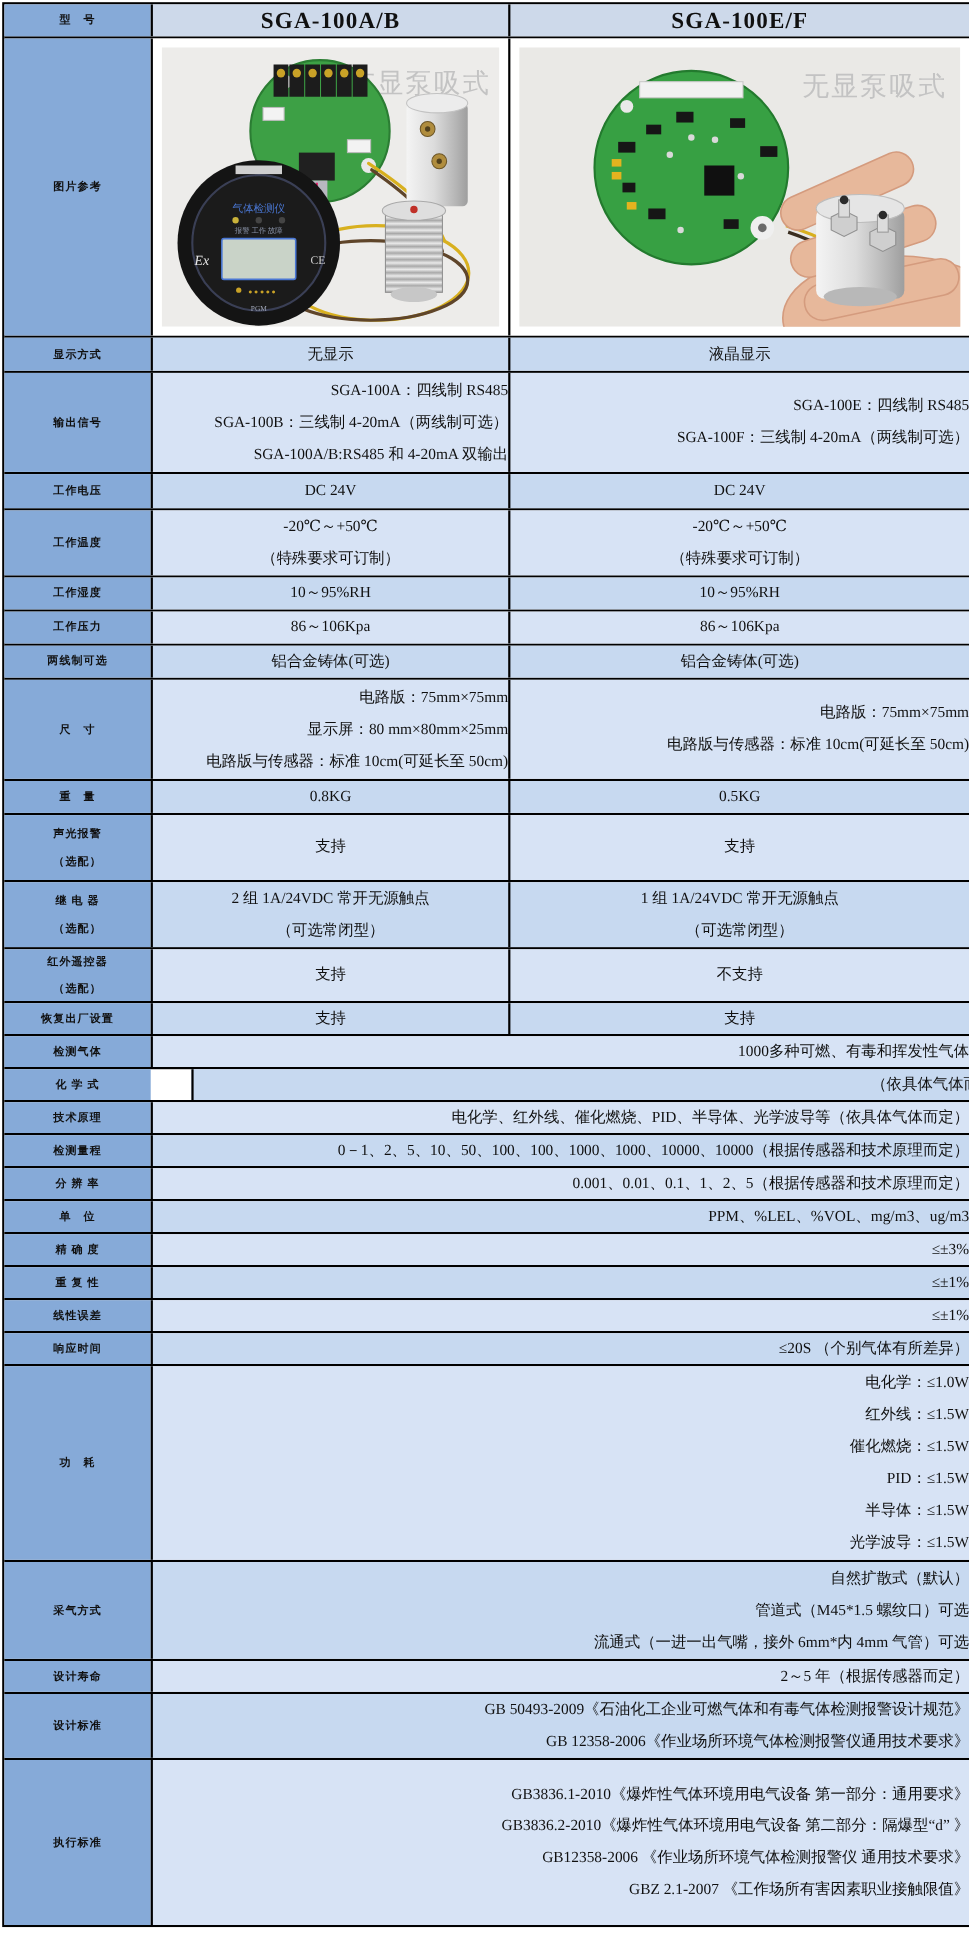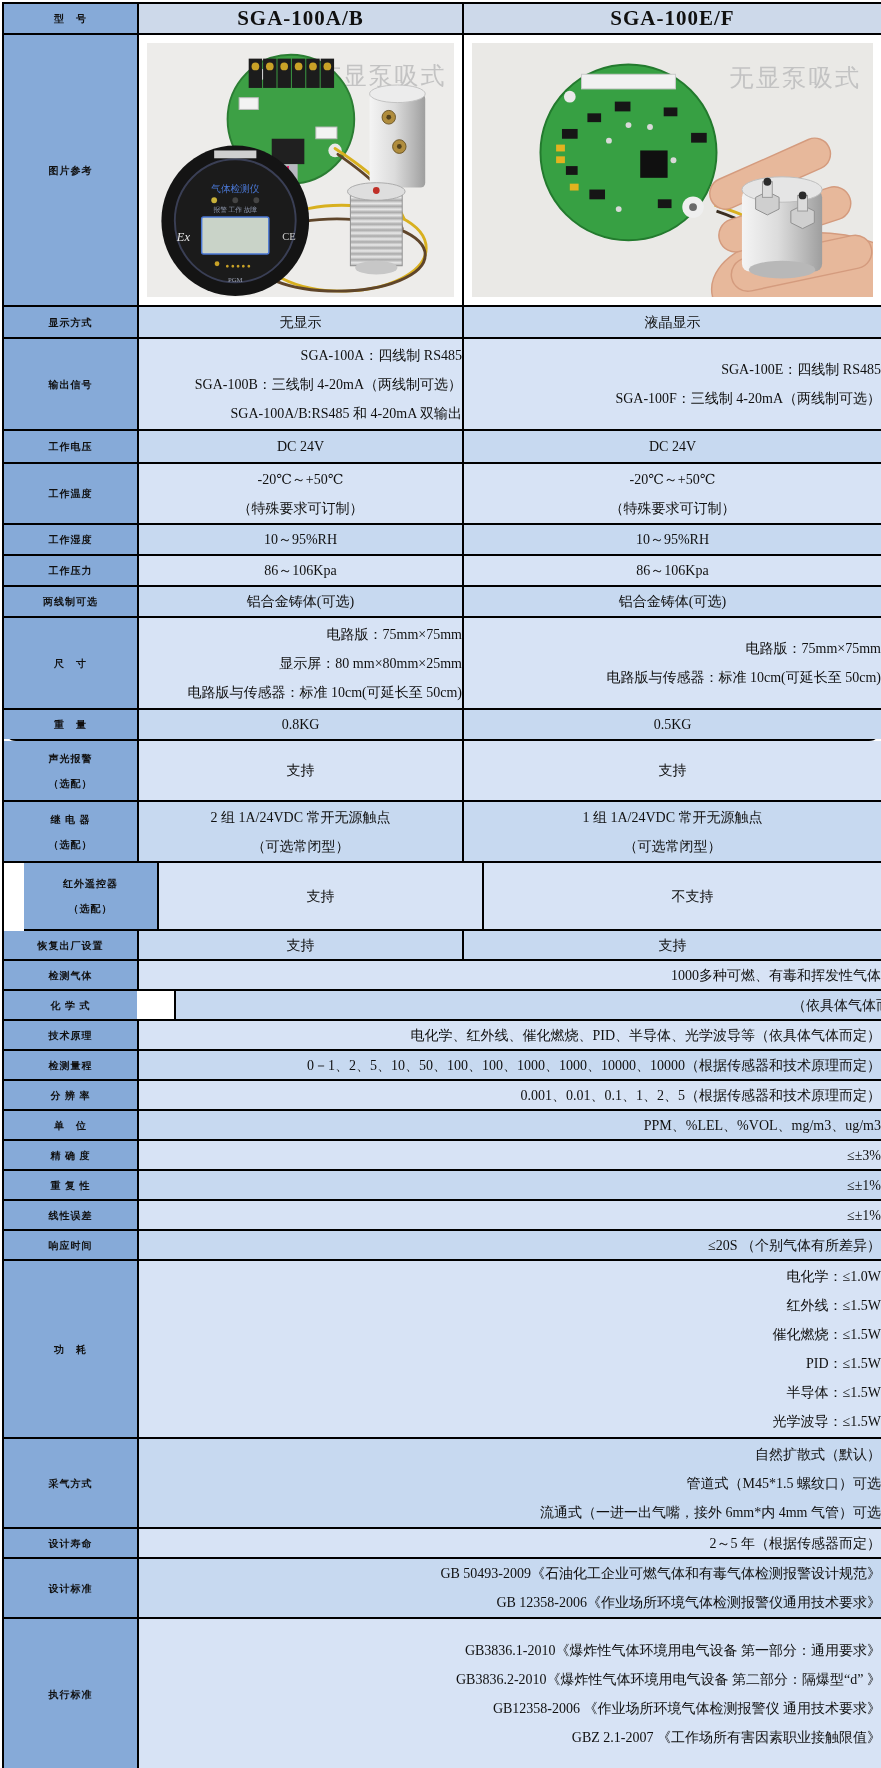--- a/index.html
+++ b/index.html
@@ -290,21 +290,21 @@
         <div class="cell value-cell align-left">
           <div class="line">电路版：75mm×75mm</div>
           <div class="line">显示屏：80 mm×80mm×25mm</div>
           <div class="line">电路版与传感器：标准 10cm(可延长至 50cm)</div>
         </div>
         <div class="cell value-cell align-left">
           <div class="line">电路版：75mm×75mm</div>
           <div class="line">电路版与传感器：标准 10cm(可延长至 50cm)</div>
         </div>
       </div>
-      <div class="row cols3 shade-a" style="height: 31px; border-radius: 12px;">
+      <div class="row cols3 shade-a" style="height: 31px;">
         <div class="cell label-cell">
           <div>重　量</div>
         </div>
         <div class="cell value-cell align-center">
           <div class="line">0.8KG</div>
         </div>
         <div class="cell value-cell align-center">
           <div class="line">0.5KG</div>
         </div>
       </div>
@@ -327,21 +327,21 @@
         </div>
         <div class="cell value-cell align-center">
           <div class="line">2 组 1A/24VDC 常开无源触点</div>
           <div class="line">（可选常闭型）</div>
         </div>
         <div class="cell value-cell align-center">
           <div class="line">1 组 1A/24VDC 常开无源触点</div>
           <div class="line">（可选常闭型）</div>
         </div>
       </div>
-      <div class="row cols3 shade-b" style="height: 68px; margin-left: 20px;">
+      <div class="row cols3 shade-b" style="height: 49px;">
         <div class="cell label-cell">
           <div>红外遥控器</div>
           <div>（选配）</div>
         </div>
         <div class="cell value-cell align-center">
           <div class="line">支持</div>
         </div>
         <div class="cell value-cell align-center">
           <div class="line">不支持</div>
         </div>

